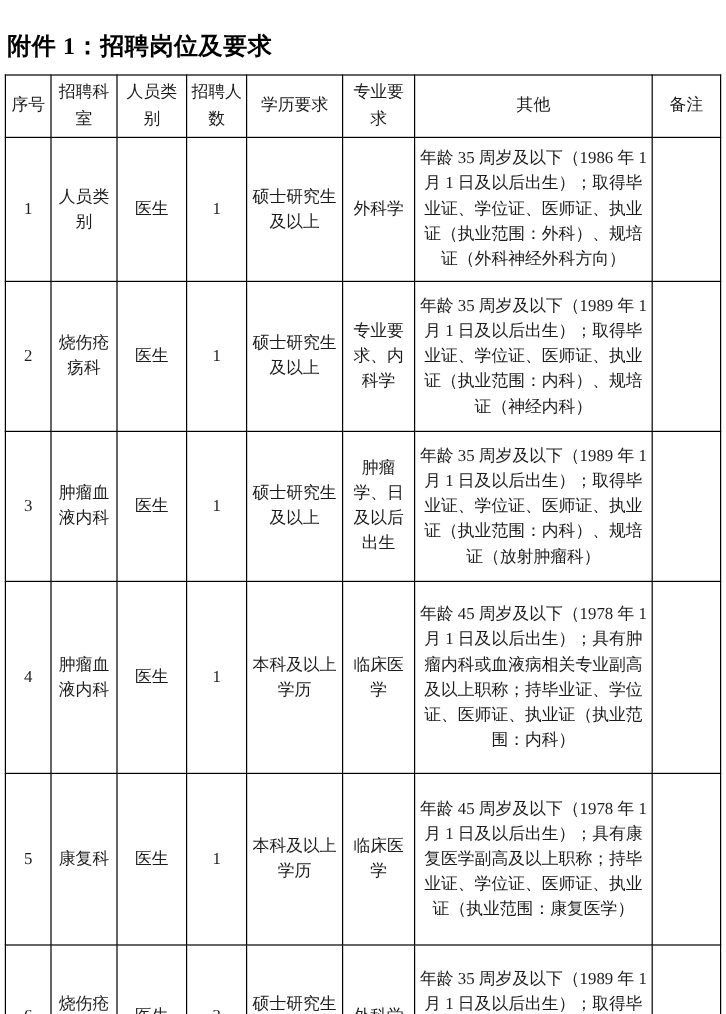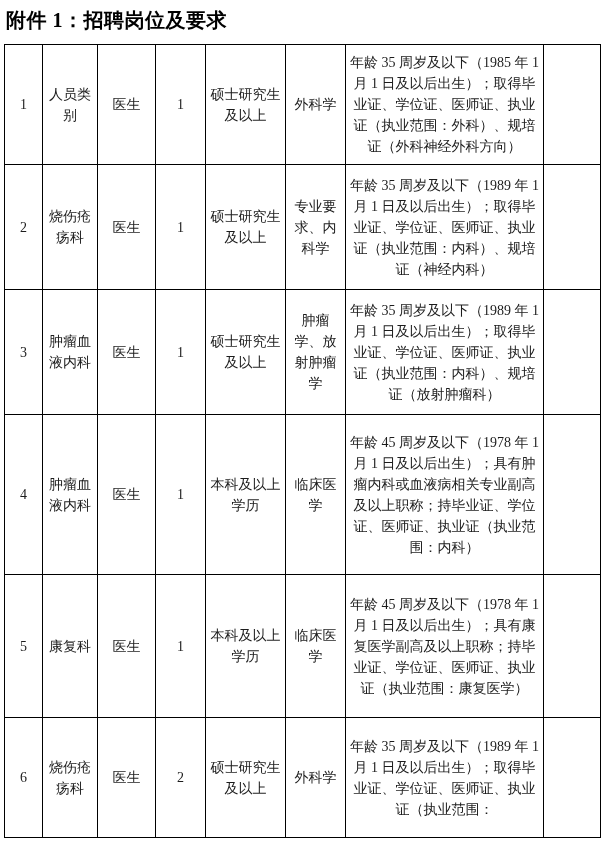--- a/index.html
+++ b/index.html
@@ -6,21 +6,21 @@
   .page {
     position: relative;
     width: 605px;
     height: 845px;
     overflow: hidden;
     background: #ffffff;
     font-family: "Liberation Serif", "DejaVu Serif", serif;
     color: #1c1c1c;
   }
   .doc-title {
-    margin: 7px 0 0 6px;
+    margin: 25px 0 0 6px;
     font-size: 20px;
     font-weight: bold;
     color: #000000;
     letter-spacing: 0.5px;
     font-family: "Liberation Serif", "DejaVu Serif", serif;
   }
   table.job-table {
     border-collapse: collapse;
     table-layout: fixed;
     margin: 10px 0 0 4px;
@@ -66,50 +66,60 @@
       <col style="width:38px">
         <col style="width:55px">
         <col style="width:58px">
         <col style="width:50px">
       <col style="width:80px">
         <col style="width:60px">
         <col style="width:198px">
         <col style="width:57px">
     </colgroup>
     <tbody>
+      <tr class="hdr">
+        <th>序号</th>
+        <th>招聘科室</th>
+        <th>人员类别</th>
+        <th>招聘人数</th>
+        <th>学历要求</th>
+        <th>专业要求</th>
+        <th>其他</th>
+        <th>备注</th>
+      </tr>
 
       <tr class="r1">
         <td>1</td>
         <td class="c-dept">人员类别</td>
         <td>医生</td>
         <td>1</td>
         <td class="c-edu">硕士研究生及以上</td>
         <td class="c-major">外科学</td>
-        <td class="c-other">年龄 35 周岁及以下（1985 年 1 月 1 日及以后出生）；取得毕业证、学位证、医师证、执业证（执业范围：外科）、规培证（外科神经外科方向）</td>
+        <td class="c-other">年龄 35 周岁及以下（1986 年 1 月 1 日及以后出生）；取得毕业证、学位证、医师证、执业证（执业范围：外科）、规培证（外科神经外科方向）</td>
         <td></td>
       </tr>
 
       <tr class="r2">
         <td>2</td>
         <td class="c-dept">烧伤疮疡科</td>
         <td>医生</td>
         <td>1</td>
         <td class="c-edu">硕士研究生及以上</td>
         <td class="c-major">专业要求、内科学</td>
         <td class="c-other">年龄 35 周岁及以下（1989 年 1 月 1 日及以后出生）；取得毕业证、学位证、医师证、执业证（执业范围：内科）、规培证（神经内科）</td>
         <td></td>
       </tr>
 
       <tr class="r3">
         <td>3</td>
         <td class="c-dept">肿瘤血液内科</td>
         <td>医生</td>
         <td>1</td>
         <td class="c-edu">硕士研究生及以上</td>
-        <td class="c-major">肿瘤学、放射肿瘤学</td>
+        <td class="c-major">肿瘤学、日及以后出生</td>
         <td class="c-other">年龄 35 周岁及以下（1989 年 1 月 1 日及以后出生）；取得毕业证、学位证、医师证、执业证（执业范围：内科）、规培证（放射肿瘤科）</td>
         <td></td>
       </tr>
 
       <tr class="r4">
         <td>4</td>
         <td class="c-dept">肿瘤血液内科</td>
         <td>医生</td>
         <td>1</td>
         <td class="c-edu">本科及以上学历</td>

